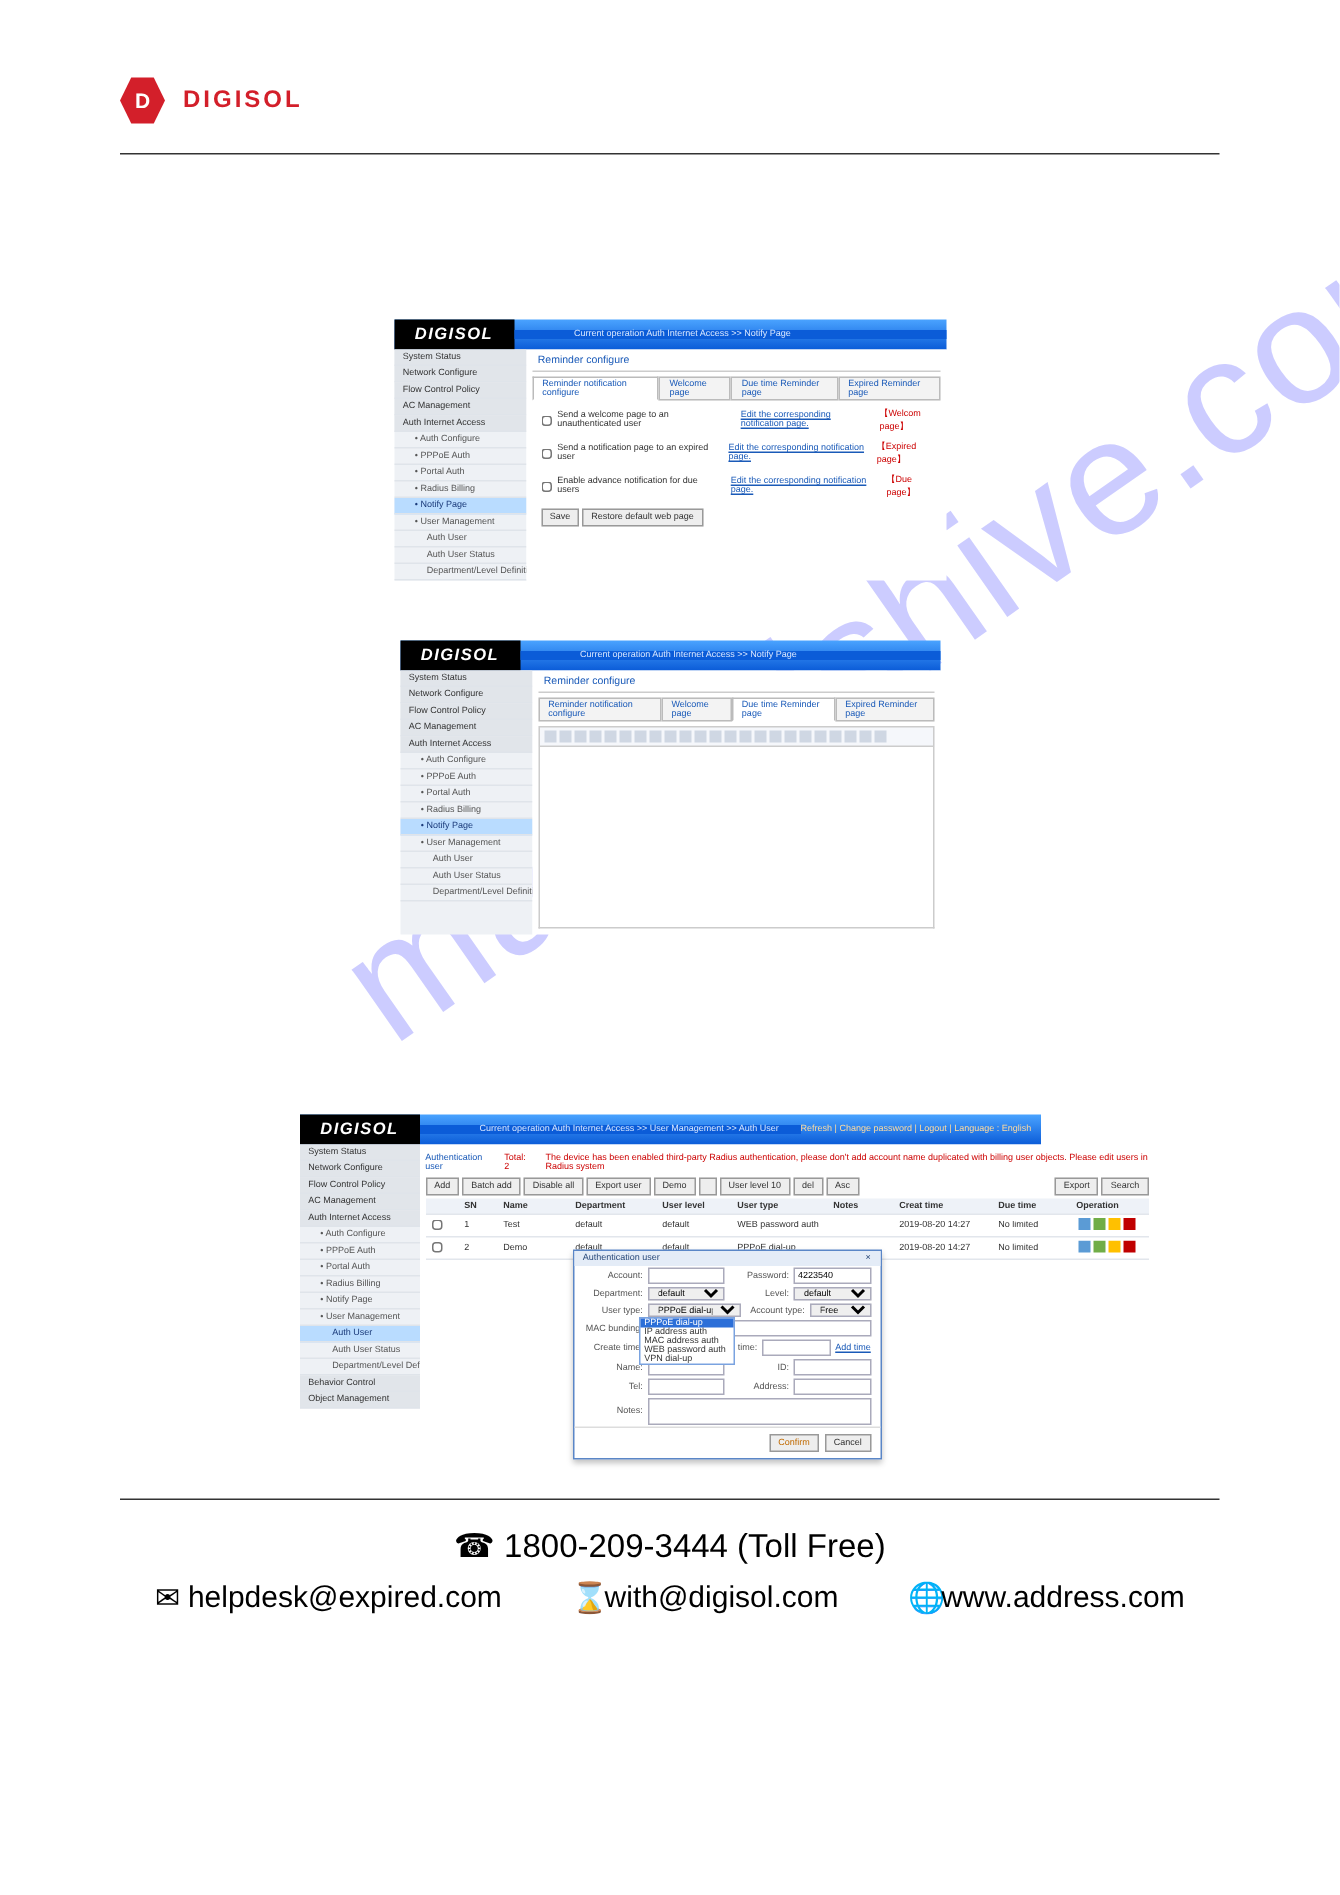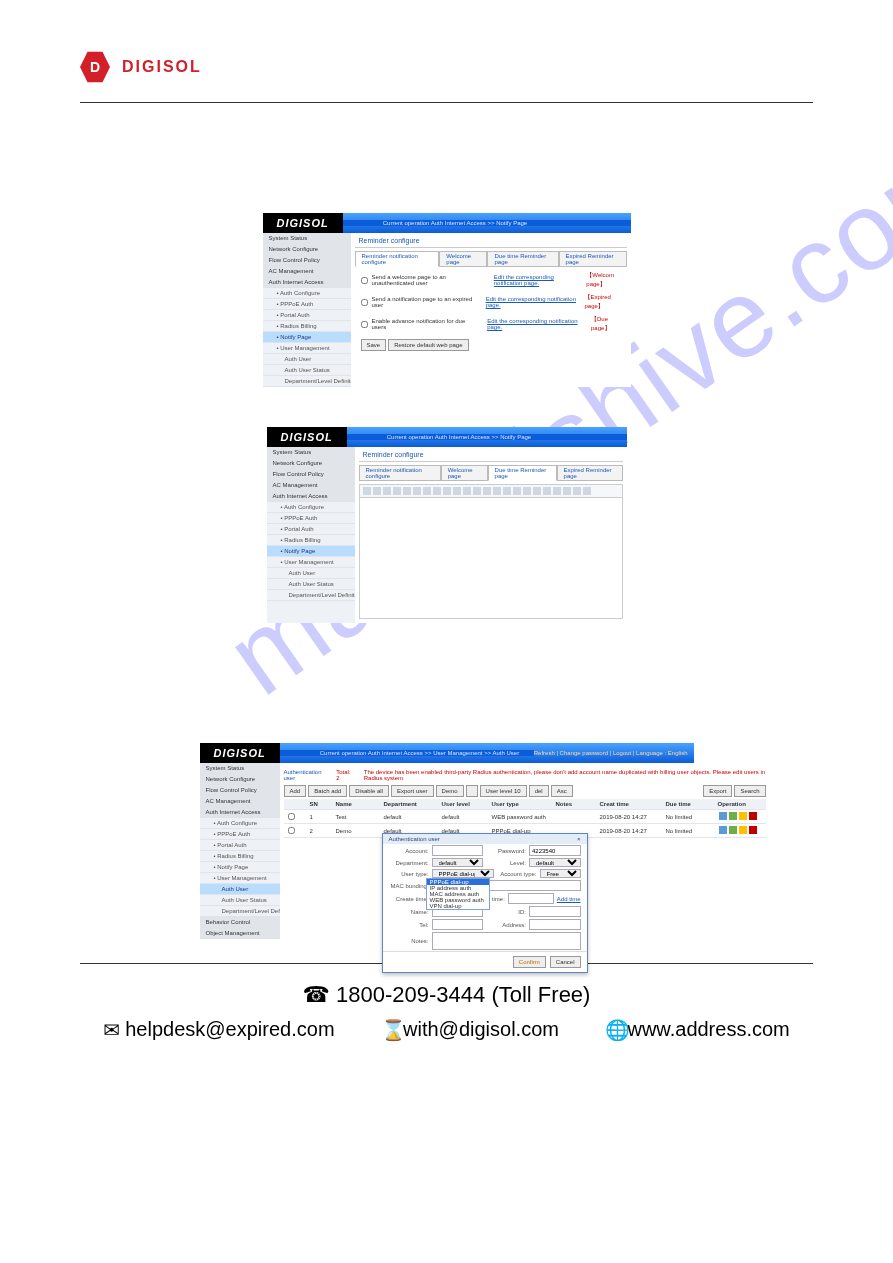--- a/index.html
+++ b/index.html
@@ -42,21 +42,21 @@
   .dialog { position:absolute; border:1px solid #5a86c7; background:#fff; width:204px; font-size:6px; box-shadow:0 2px 4px rgba(0,0,0,.25); }
   .dialog .dtitle { background:#e4ecf7; padding:2px 6px; display:flex; justify-content:space-between; color:#2a4a7a; }
   .dialog .frow { display:flex; align-items:center; padding:1px 6px; gap:3px; }
   .dialog .frow label { width:40px; text-align:right; color:#555; }
   .dialog input[type=text], .dialog select { height:9px; font-size:6px; border:1px solid #aab; padding:0 2px; flex:1; min-width:0; }
   .dropdown { border:1px solid #7aa3e0; background:#fff; font-size:6px; }
   .dropdown div { padding:0 3px; }
   .dropdown .dsel { background:#2c6fd8; color:#fff; }
   .dlg-btns { display:flex; justify-content:flex-end; gap:4px; padding:4px 6px; border-top:1px solid #ddd; }
   .topbar-right { margin-left:auto; color:#ffdca0; font-size:6px; padding-right:6px; white-space:nowrap; }
-  .footer { margin-top:24px; }
+  .footer { margin-top:60px; }
   .footer-hr { border:none; border-top:1px solid #333; margin-bottom:18px; }
   .foot1 { text-align:center; font-size:22px; color:#000; }
   .foot2 { text-align:center; font-size:20px; color:#000; display:flex; justify-content:space-around; margin-top:10px; align-items:center; }
   .foot2 span { display:flex; align-items:center; gap:6px; }
   .ficon { width:16px; height:14px; display:inline-block; }
   .ops span { width:8px; height:8px; display:inline-block; margin:0 1px; }
 </style>
 </head>
 <body>
 

